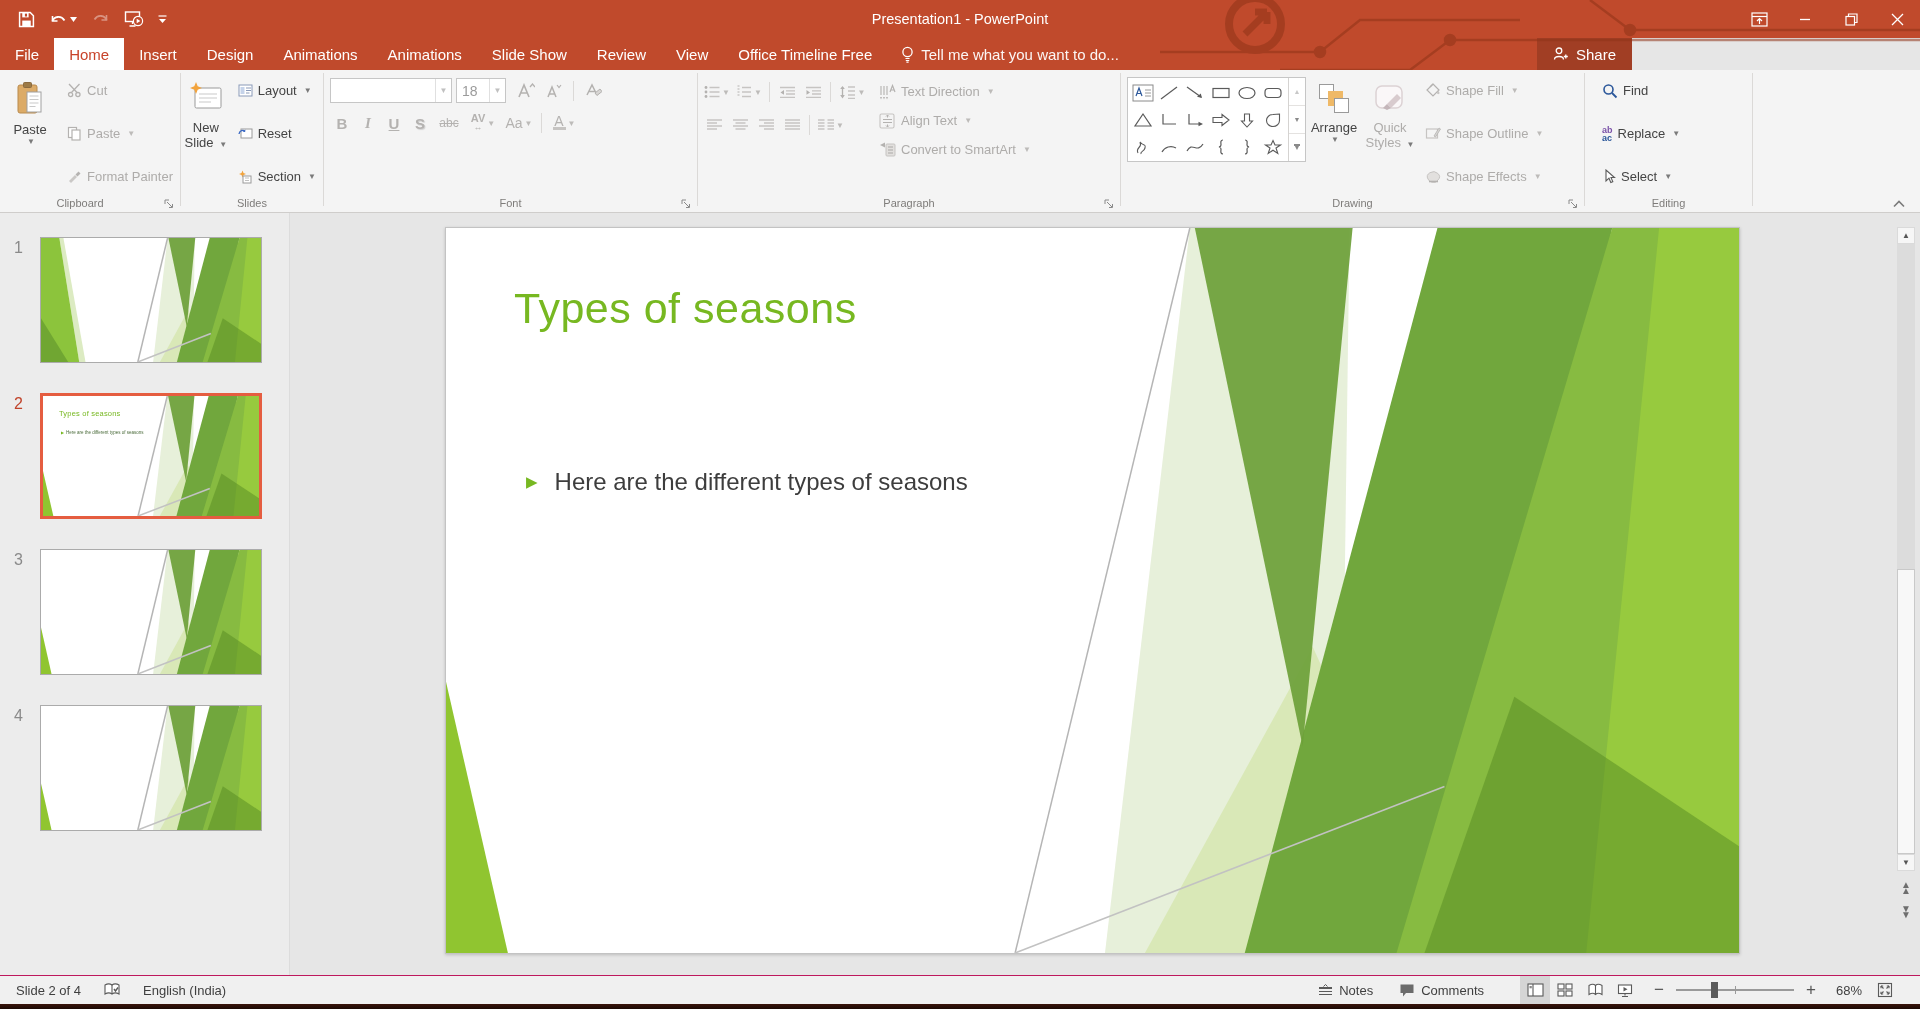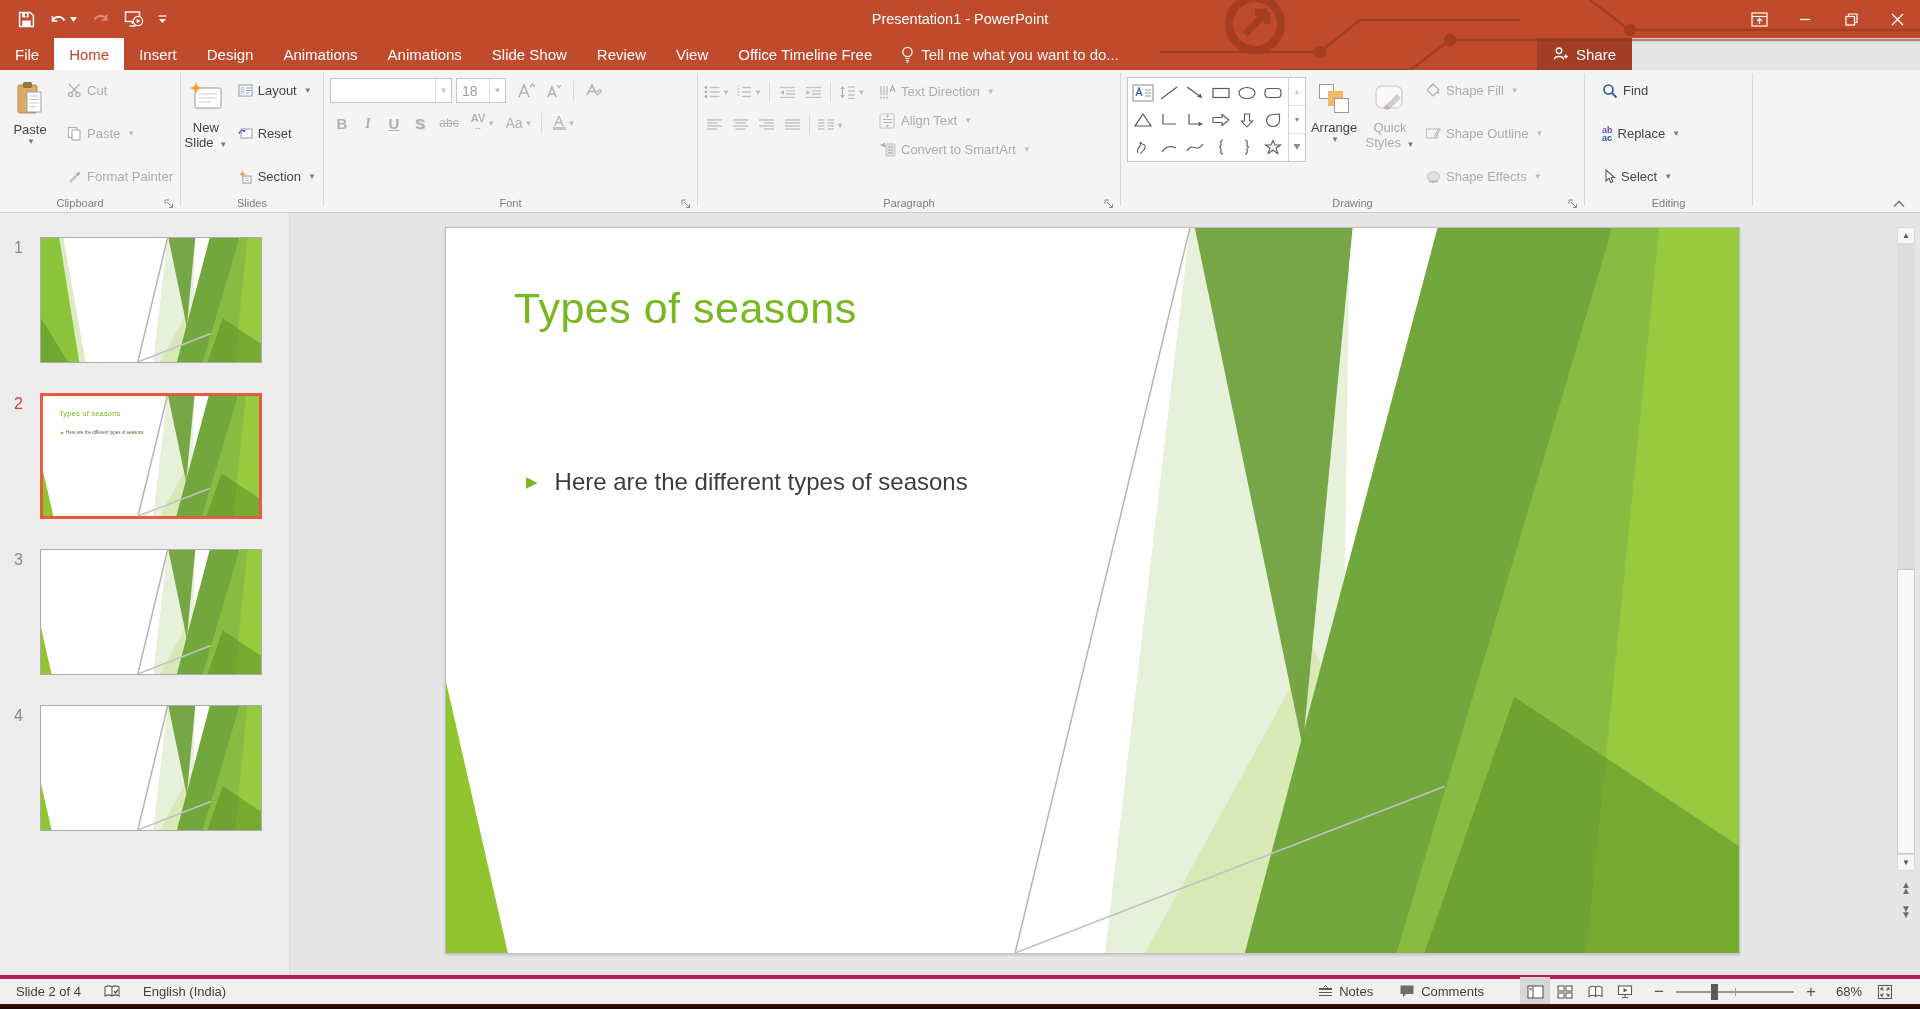--- a/index.html
+++ b/index.html
@@ -73,21 +73,21 @@
   .slide-bullet{position:absolute;left:80px;top:240px;display:flex;align-items:center;gap:17px}
   .slide-bullet .b-arrow{color:#77b821;font-size:15px}
   .slide-bullet .b-text{font-size:24px;color:#3d3d3d}
   
   .vscroll{position:absolute;right:5px;top:14px;width:18px}
   .vs-btn{width:18px;height:17px;background:#f6f6f6;border:1px solid #dadada;display:flex;align-items:center;justify-content:center;font-size:8px;color:#555;cursor:pointer}
   .vs-track{width:18px;height:610px;background:#dcdcdc;position:relative}
   .vs-thumb{position:absolute;left:0;width:18px;top:325px;height:285px;background:#f8f8f8;border:1px solid #c9c9c9;cursor:grab}
   .nav-btn{width:18px;height:24px;display:flex;align-items:center;justify-content:center;color:#6e6e6e;font-size:10px;letter-spacing:0;cursor:pointer;flex-direction:column;line-height:6px}
   
-  .statusbar{position:absolute;bottom:5px;left:0;width:1920px;height:29px;background:#f0f0f0;border-top:4px solid #be185d;display:flex;align-items:center;color:#3f3f3f;font-size:13px}
+  .statusbar{position:absolute;bottom:5px;left:0;width:1920px;height:29px;background:#f0f0f0;border-top:1px solid #be185d;display:flex;align-items:center;color:#3f3f3f;font-size:13px}
   .statusbar .sleft{display:flex;align-items:center;gap:22px;padding-left:16px}
   .statusbar .sright{margin-left:auto;display:flex;align-items:center;padding-right:20px}
   .sb-item{display:flex;align-items:center;gap:6px;cursor:pointer;padding:0 6px;height:29px}
   .viewbtn{width:30px;height:29px;display:flex;align-items:center;justify-content:center;cursor:pointer}
   .viewbtn.active{background:#d5d5d5}
   .ztrack{width:118px;height:2px;background:#9a9a9a;position:relative;margin:0 8px;cursor:pointer}
   .ztick{position:absolute;left:50%;top:-3px;width:1px;height:8px;background:#9a9a9a}
   .zthumb{position:absolute;left:30%;top:-7px;width:7px;height:16px;background:#5a5a5a;cursor:grab}
   .zpm{font-size:17px;color:#555;cursor:pointer;width:18px;text-align:center}
   .zlevel{width:42px;text-align:right;cursor:pointer}

